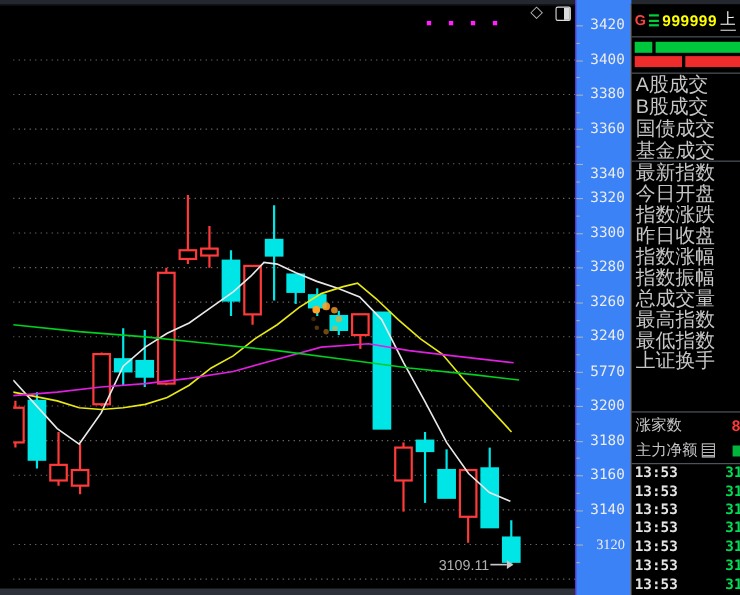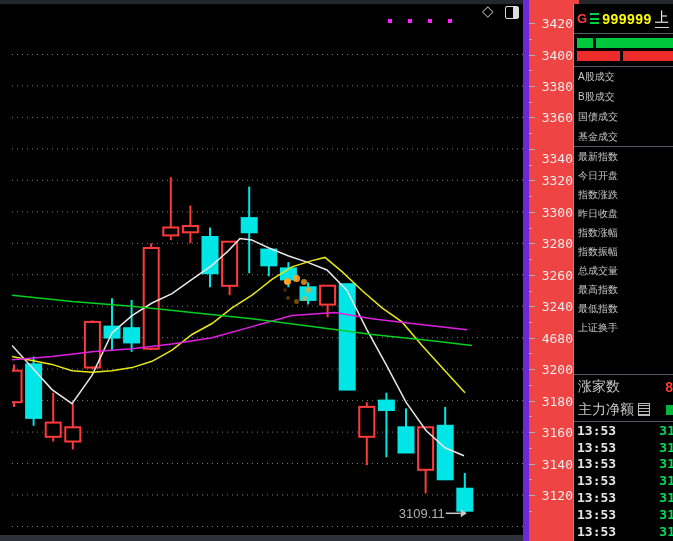--- a/index.html
+++ b/index.html
@@ -11,38 +11,38 @@
   .chart-area{position:absolute;left:12px;top:0;width:523px;height:541px;}
   
   .mag-dot{position:absolute;top:19px;width:4px;height:4px;background:#ff22ff;}
   .diamond-icon{position:absolute;left:482px;top:3px;color:#b5b5b5;font-size:15px;line-height:15px;}
   .panel-toggle-icon{position:absolute;left:505px;top:6px;width:12px;height:11px;border:1px solid #dcdcdc;
     border-radius:2px;background:linear-gradient(90deg,transparent 55%,#dcdcdc 55%);}
   
   .spinner{position:absolute;left:0;top:0;width:0;height:0;}
   .spinner span{position:absolute;border-radius:50%;background:#ffa228;}
   
-  .y-axis{position:absolute;left:523px;top:0;width:50px;height:541px;border-left:6px solid #6d28d9;background:#ef4444;}
+  .y-axis{position:absolute;left:523px;top:0;width:50px;height:541px;border-left:1px solid #6d28d9;background:#3b82f6;}
   .y-label{position:absolute;right:6px;transform:translateY(-50%);color:#ececec;font-size:13px;
     font-family:"DejaVu Sans Mono","Liberation Mono",monospace;}
   .tick{position:absolute;left:0;height:1px;background:#aab0b8;}
   
   .side-panel{position:absolute;left:573px;top:4px;width:100px;height:537px;border-left:1px solid #8a9098;
     background:#000;box-sizing:border-box;}
   .sec{box-sizing:border-box;border-bottom:1px solid #565c64;}
   .ticker-row{height:30px;display:flex;align-items:center;padding-left:3px;gap:3px;}
   .tk-g{color:#ff4040;font-weight:bold;font-size:13px;}
   .levels-icon{width:9px;height:11px;display:flex;flex-direction:column;justify-content:space-between;}
   .levels-icon i{display:block;height:2px;background:#00d03c;}
   .tk-code{color:#ffff00;font-weight:bold;font-size:14px;letter-spacing:.5px;}
   .tk-name{color:#f0f0f0;font-size:14px;border-bottom:1px solid #d8d8d8;white-space:nowrap;}
   .depth{height:33px;padding:4px 0 0 3px;}
   .bar-row{height:10px;margin-bottom:3px;display:flex;gap:3px;}
   .bar-row i{display:block;height:10px;}
-  .list-sec .p-row{display:flex;align-items:center;color:#c6c6c6;font-size:10px;padding-left:4px;white-space:nowrap;}
+  .list-sec .p-row{display:flex;align-items:center;color:#c6c6c6;font-size:18px;padding-left:4px;white-space:nowrap;}
   .vol-list{height:80px;}  .vol-list .p-row{height:20px;}
   .idx-list{height:228px;} .idx-list .p-row{height:19px;}
   .stat-sec{height:47px;}
   .stat-row{display:flex;align-items:center;height:23px;color:#c6c6c6;font-size:14px;padding-left:4px;position:relative;white-space:nowrap;}
   .stat-val{position:absolute;right:0;color:#ff3a3a;font-weight:bold;font-size:14px;}
   .note-icon{display:inline-block;width:10px;height:11px;border:1px solid #b8b8b8;margin-left:4px;
     background:repeating-linear-gradient(#000 0 1px,#b8b8b8 1px 2px,#000 2px 3px);}
   .mf-square{position:absolute;right:-2px;width:9px;height:10px;background:#00b43c;}
   .ticks-sec{border-bottom:none;}
   .tick-row{display:flex;justify-content:space-between;align-items:center;height:16.8px;padding-left:3px;position:relative;}
@@ -178,36 +178,36 @@
       <i class="tick" style="top: 227.5px; width: 3px;"></i>
       <span class="y-label" style="top: 243.3px;">3280</span>
       <i class="tick" style="top: 243.3px; width: 6px;"></i>
       <i class="tick" style="top: 259px; width: 3px;"></i>
       <span class="y-label" style="top: 274.7px;">3260</span>
       <i class="tick" style="top: 274.7px; width: 6px;"></i>
       <i class="tick" style="top: 290.5px; width: 3px;"></i>
       <span class="y-label" style="top: 306.2px;">3240</span>
       <i class="tick" style="top: 306.2px; width: 6px;"></i>
       <i class="tick" style="top: 321.9px; width: 3px;"></i>
-      <span class="y-label" style="top: 337.7px;">4680</span>
+      <span class="y-label" style="top: 337.7px;">5770</span>
       <i class="tick" style="top: 337.7px; width: 6px;"></i>
       <i class="tick" style="top: 353.4px; width: 3px;"></i>
       <span class="y-label" style="top: 369.1px;">3200</span>
       <i class="tick" style="top: 369.1px; width: 6px;"></i>
       <i class="tick" style="top: 384.9px; width: 3px;"></i>
       <span class="y-label" style="top: 400.6px;">3180</span>
       <i class="tick" style="top: 400.6px; width: 6px;"></i>
       <i class="tick" style="top: 416.3px; width: 3px;"></i>
       <span class="y-label" style="top: 432.1px;">3160</span>
       <i class="tick" style="top: 432.1px; width: 6px;"></i>
       <i class="tick" style="top: 447.8px; width: 3px;"></i>
       <span class="y-label" style="top: 463.5px; margin-left: 16px;">3140</span>
       <i class="tick" style="top: 463.5px; width: 6px;"></i>
       <i class="tick" style="top: 479.3px; width: 3px;"></i>
-      <span class="y-label" style="top: 495px;">3120</span>
+      <span class="y-label" style="top: 495px; font-family: Liberation Serif, serif;">3120</span>
       <i class="tick" style="top: 495px; width: 6px;"></i>
       <i class="tick" style="top: 510.7px; width: 3px;"></i>
     </div>
 
   <div class="side-panel">
     <div class="sec ticker-row">
       <span class="tk-g">G</span>
       <span class="levels-icon">
           <i></i>
           <i></i>

